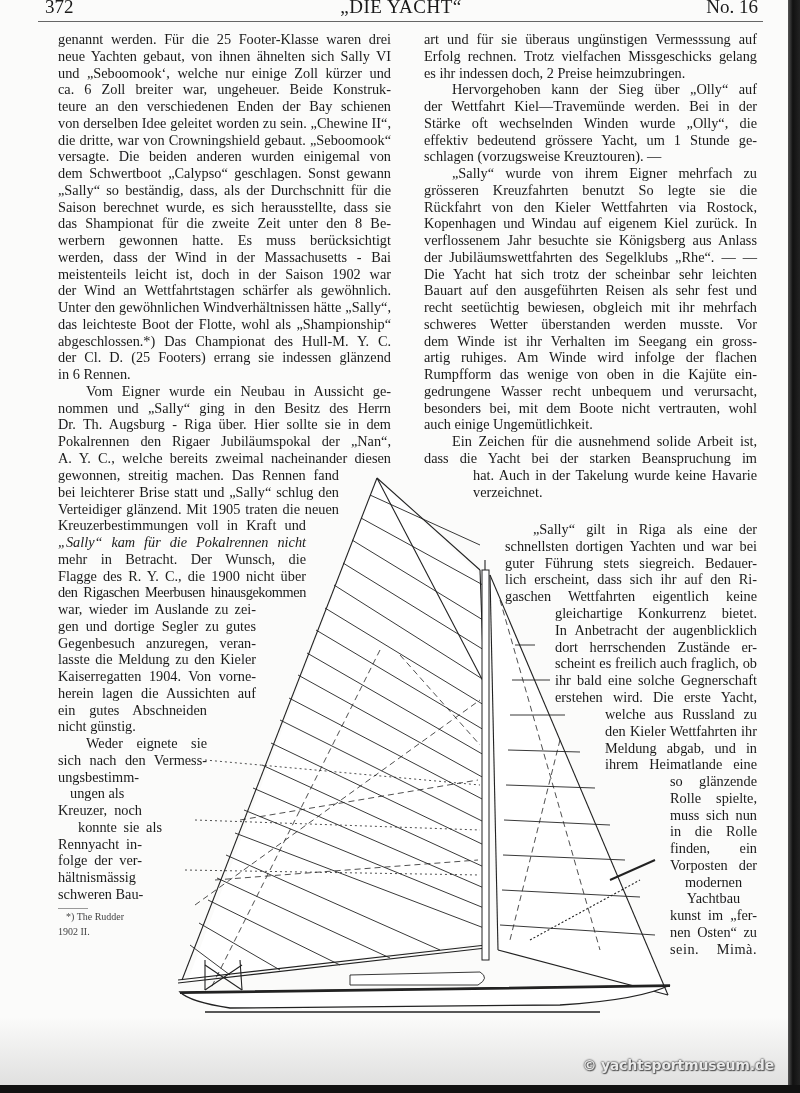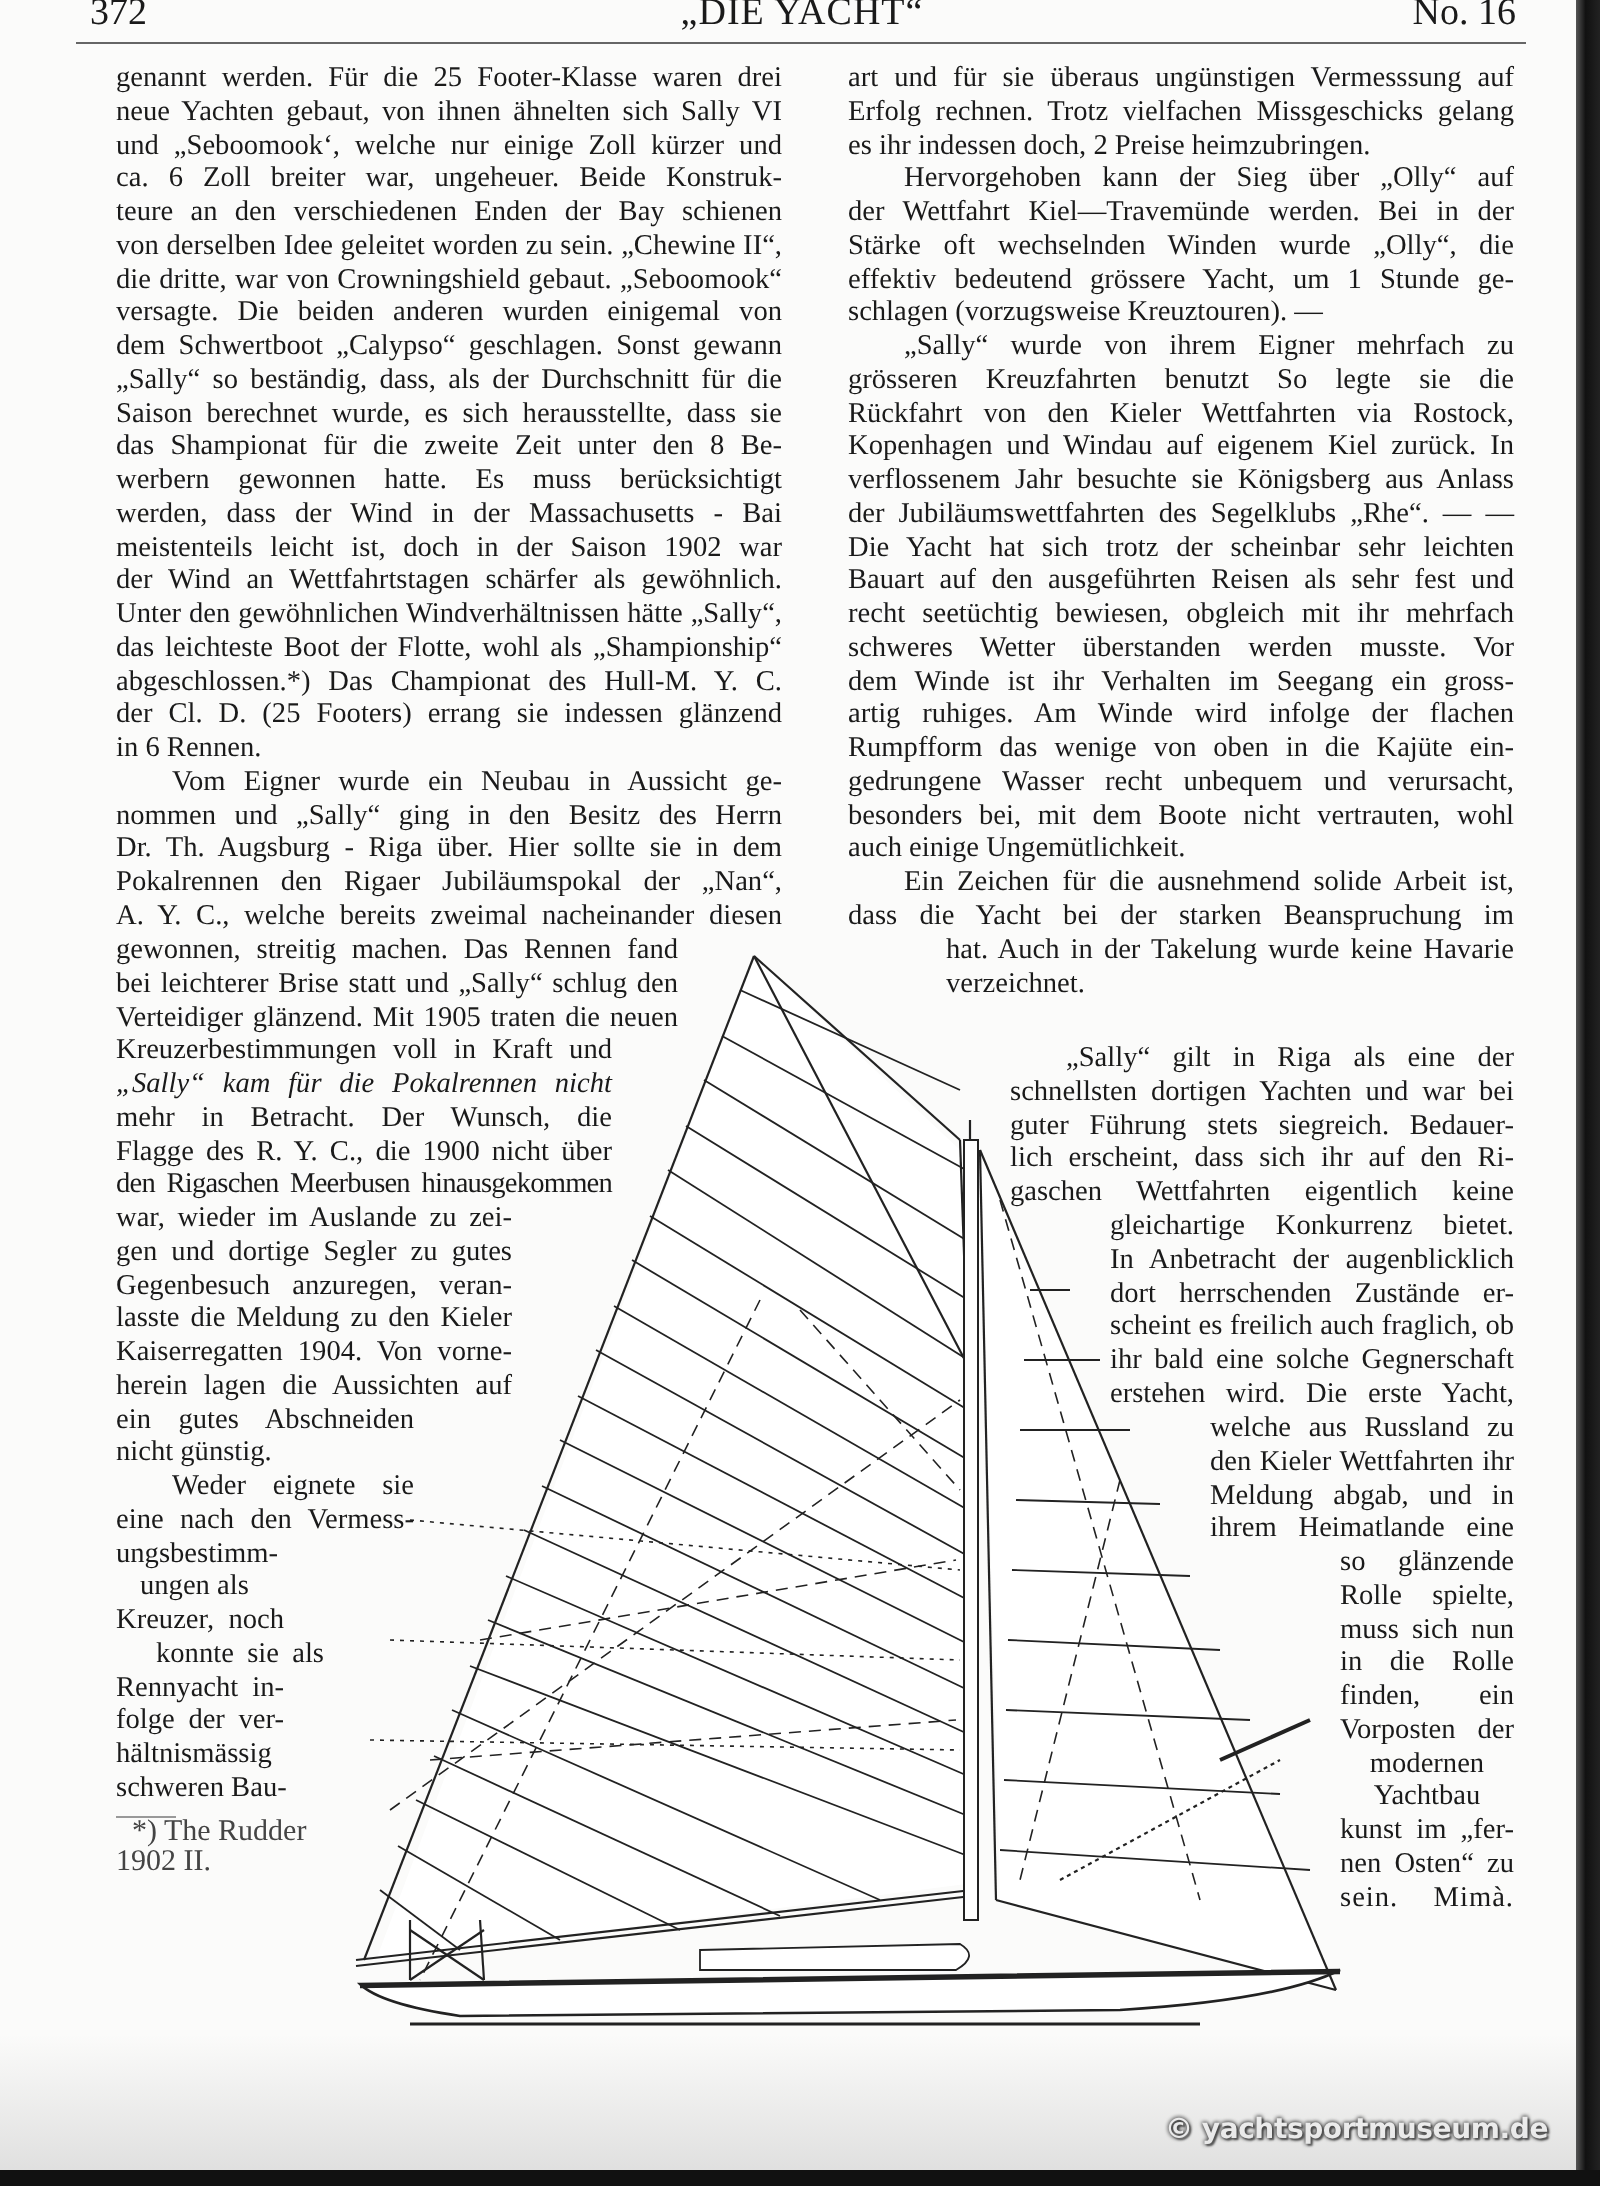--- a/index.html
+++ b/index.html
@@ -10,21 +10,21 @@
   .bborder { position:absolute; left:0; bottom:0; width:800px; height:8px; background:#111; }
   .header { position:absolute; top:0; left:40px; width:722px; height:19px; font-size:19px; }
   .header .pg { position:absolute; left:5px; top:-4px; }
   .header .ttl { position:absolute; left:0; right:0; text-align:center; top:-4px; letter-spacing:0.5px; }
   .header .no { position:absolute; right:4px; top:-4px; }
   .rule { position:absolute; top:21px; left:38px; width:725px; height:1px; background:#666; }
   .text { font-size:14.3px; line-height:16.75px; text-align:justify; }
   .ln { display:block; white-space:nowrap; text-align:justify; text-align-last:justify; height:16.75px; }
   .ln.last { text-align-last:left; }
   .col { position:absolute; }
-  .footnote { position:absolute; left:58px; top:909px; font-size:15px; line-height:15px; color:#444; }
+  .footnote { position:absolute; left:58px; top:909px; font-size:10px; line-height:15px; color:#444; }
   .fnrule { position:absolute; left:58px; top:908px; width:30px; height:1px; background:#999; }
   .wm { position:absolute; right:14px; bottom:14px; font-family:"DejaVu Sans", sans-serif; font-weight:bold; font-size:14px; color:#fff; text-shadow:0 0 2px #000,0 0 2px #000,1px 1px 1px #000; letter-spacing:-0.2px; }
   svg.drawing { position:absolute; left:0; top:0; }
 </style>
 </head>
 <body>
 
 <div class="page">
 
   <div class="header">
@@ -161,21 +161,21 @@
       <span class="ln" style="width:248px; letter-spacing:-0.4px;">den Rigaschen Meerbusen hinausgekommen</span>
       <span class="ln" style="width:198px;">war, wieder im Auslande zu zei-</span>
       <span class="ln" style="width:198px;">gen und dortige Segler zu gutes</span>
       <span class="ln" style="width:198px;">Gegenbesuch anzuregen, veran-</span>
       <span class="ln" style="width:198px;">lasste die Meldung zu den Kieler</span>
       <span class="ln" style="width:198px;">Kaiserregatten 1904. Von vorne-</span>
       <span class="ln" style="width:198px;">herein lagen die Aussichten auf</span>
       <span class="ln" style="width:149px;">ein gutes Abschneiden</span>
       <span class="ln last">nicht günstig.</span>
       <span class="ln" style="width:149px; padding-left:28px; box-sizing:border-box;">Weder eignete sie</span>
-      <span class="ln" style="width:149px;">eine nach den Vermess-</span>
+      <span class="ln" style="width:149px;">sich nach den Vermess-</span>
       <span class="ln last">ungsbestimm-</span>
       <span class="ln last" style="padding-left:12px;">ungen als</span>
       <span class="ln" style="width:84px;">Kreuzer, noch</span>
       <span class="ln" style="width:84px;margin-left:20px;">konnte sie als</span>
       <span class="ln" style="width:84px;">Rennyacht in-</span>
       <span class="ln" style="width:84px;">folge der ver-</span>
       <span class="ln" style="width:84px;">hältnismässig</span>
       <span class="ln" style="width:84px;">schweren Bau-</span>
     </div>
   </div>

